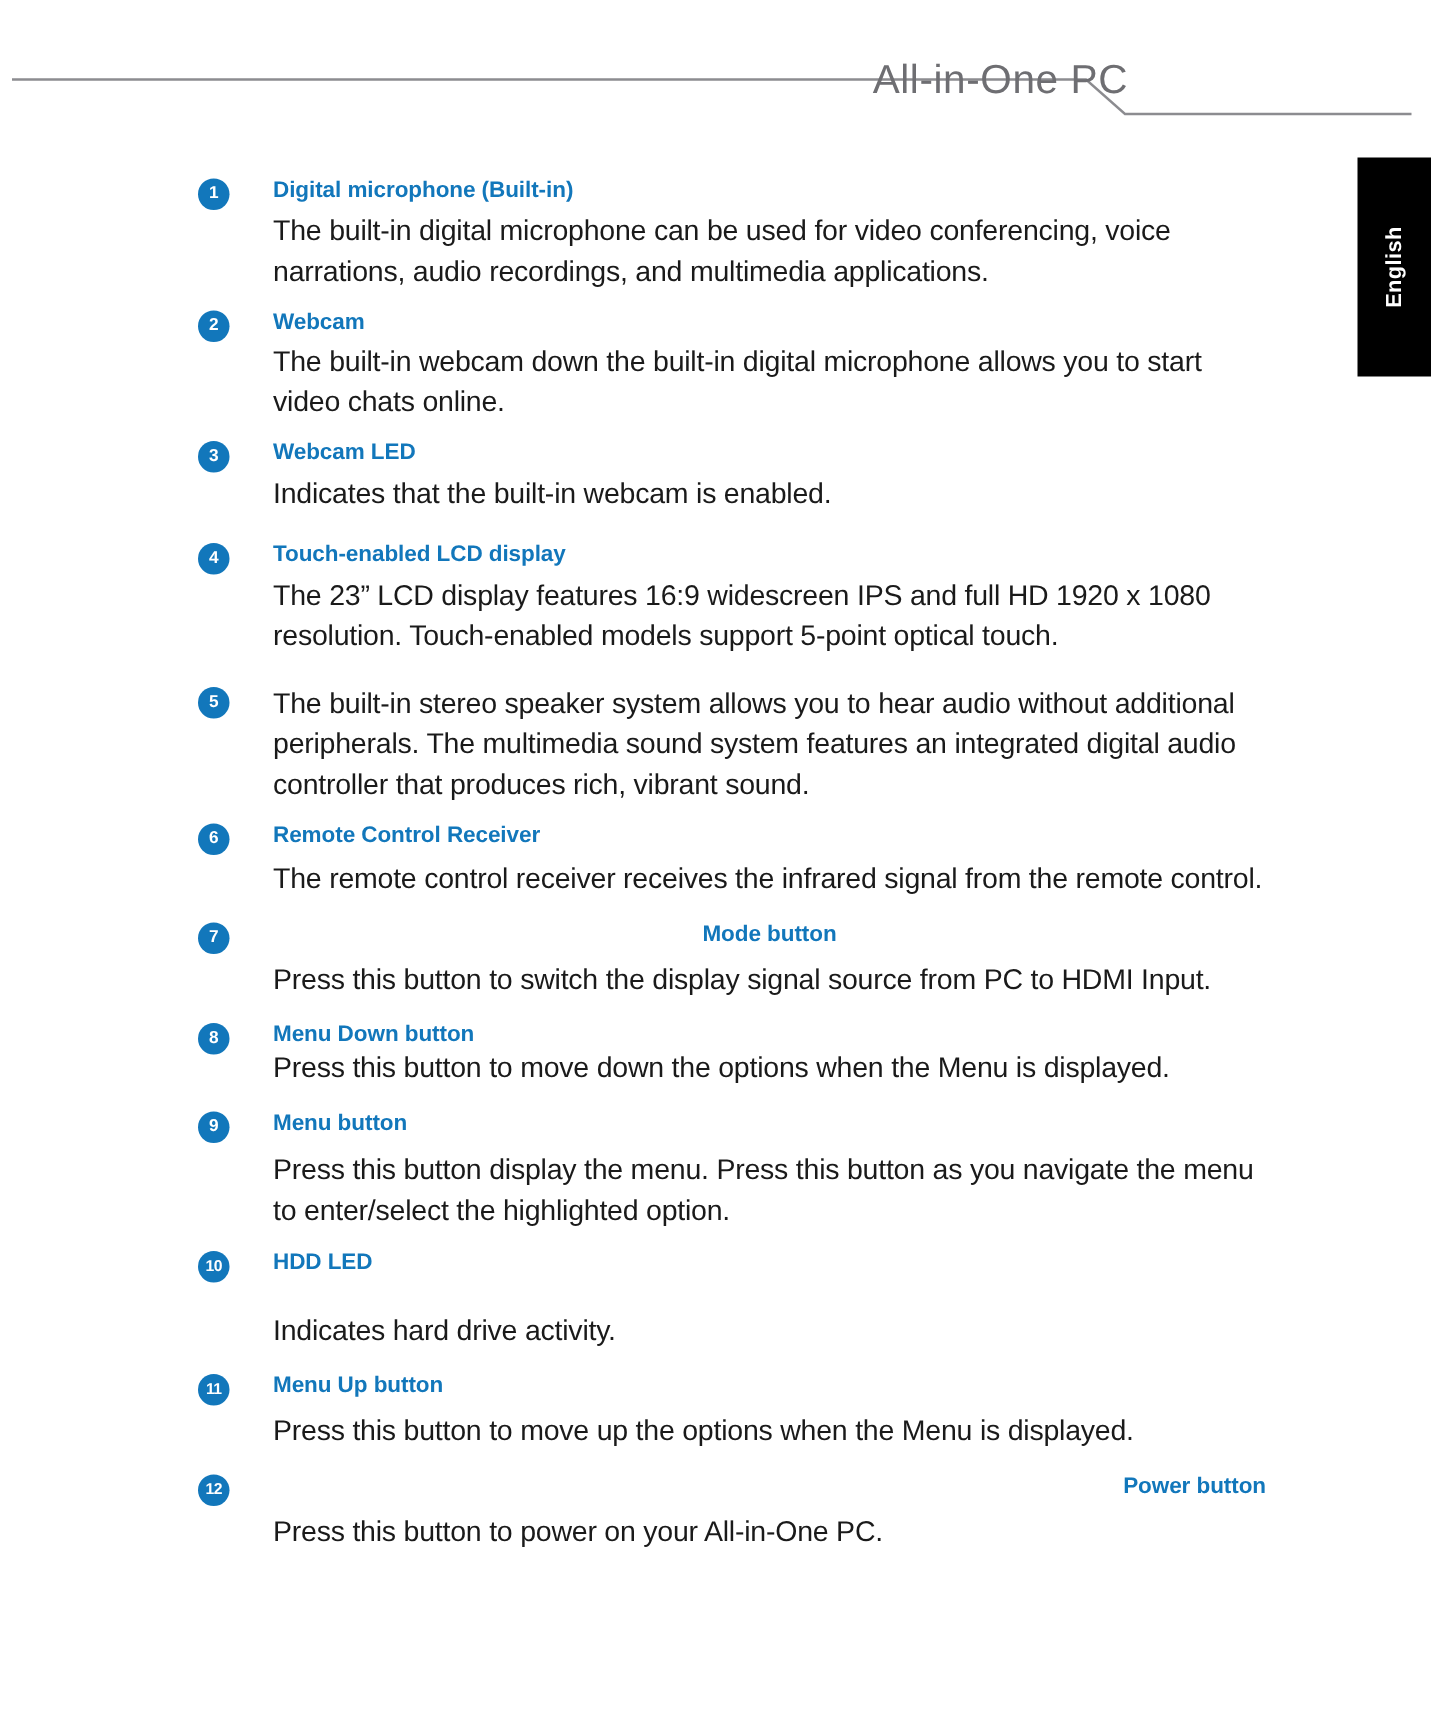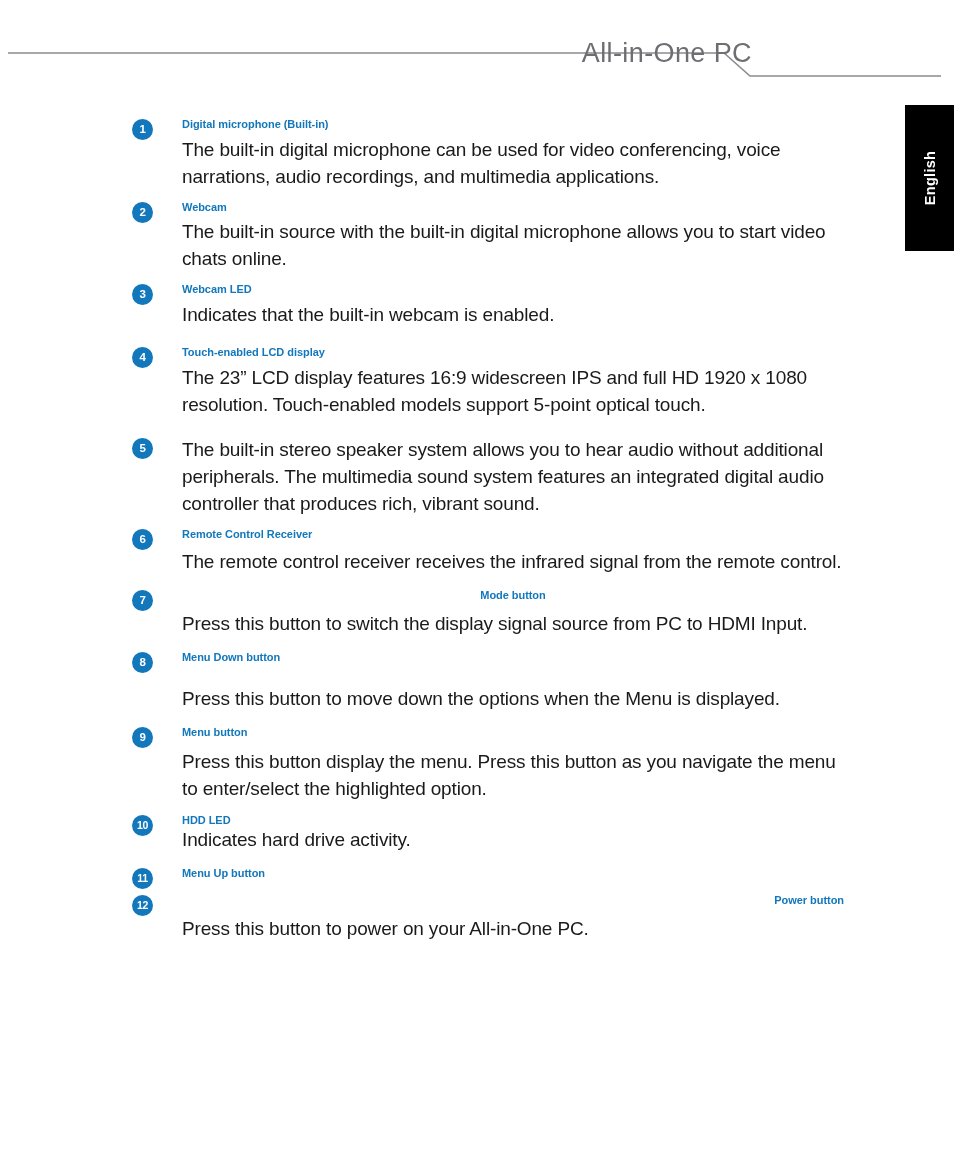--- a/index.html
+++ b/index.html
@@ -95,21 +95,21 @@
     line-height: 21px;
     text-align: center;
     letter-spacing: -0.2px;
   }
   .badge.two-digit {
     font-size: 10.5px;
     letter-spacing: -0.4px;
   }
   .feature-title {
     font-family: "Liberation Sans", sans-serif;
-    font-size: 11px;
+    font-size: 15px;
     font-weight: bold;
     color: #1277bb;
     line-height: 1.25;
     margin: 0 0 5px 0;
     letter-spacing: -0.05px;
   }
   .feature-desc {
     font-family: "Liberation Sans", sans-serif;
     font-size: 19px;
     font-weight: 400;
@@ -146,21 +146,21 @@
 
   <div class="feature-item" style="margin-bottom:10px;">
     <span class="badge">1</span>
     <div class="feature-title">Digital microphone (Built-in)</div>
     <div class="feature-desc">The built-in digital microphone can be used for video conferencing, voice narrations, audio recordings, and multimedia applications.</div>
   </div>
 
   <div class="feature-item" style="margin-bottom:10px;">
     <span class="badge">2</span>
     <div class="feature-title">Webcam</div>
-    <div class="feature-desc">The built-in source with the built-in digital microphone allows you to start video chats online.</div>
+    <div class="feature-desc">The built-in webcam down the built-in digital microphone allows you to start video chats online.</div>
   </div>
 
   <div class="feature-item" style="margin-bottom:17px;">
     <span class="badge">3</span>
     <div class="feature-title">Webcam LED</div>
     <div class="feature-desc">Indicates that the built-in webcam is enabled.</div>
   </div>
 
   <div class="feature-item" style="margin-bottom:18px;">
     <span class="badge">4</span>
@@ -180,39 +180,40 @@
   </div>
 
   <div class="feature-item" style="margin-bottom:13px;">
     <span class="badge">7</span>
     <div class="feature-title" style="margin-bottom:8px;text-align:center;">Mode button</div>
     <div class="feature-desc">Press this button to switch the display signal source from PC to HDMI Input.</div>
   </div>
 
   <div class="feature-item" style="margin-bottom:13px;">
     <span class="badge">8</span>
-    <div class="feature-title" style="margin-bottom:21px;">Menu Down button</div>
+    <div class="feature-title" style="margin-bottom:0;">Menu Down button</div>
     <div class="feature-desc">Press this button to move down the options when the Menu is displayed.</div>
   </div>
 
   <div class="feature-item" style="margin-bottom:11px;">
     <span class="badge">9</span>
     <div class="feature-title" style="margin-bottom:9px;">Menu button</div>
     <div class="feature-desc">Press this button display the menu. Press this button as you navigate the menu to enter/select the highlighted option.</div>
   </div>
 
   <div class="feature-item" style="margin-bottom:13px;">
     <span class="badge two-digit">10</span>
-    <div class="feature-title" style="margin-bottom:0;">HDD LED</div>
+    <div class="feature-title" style="margin-bottom:24px;">HDD LED</div>
     <div class="feature-desc">Indicates hard drive activity.</div>
   </div>
 
   <div class="feature-item" style="margin-bottom:13px;">
     <span class="badge two-digit">11</span>
     <div class="feature-title" style="margin-bottom:8px;">Menu Up button</div>
+    <div class="feature-desc">Press this button to move up the options when the Menu is displayed.</div>
   </div>
 
   <div class="feature-item" style="margin-bottom:0;">
     <span class="badge two-digit">12</span>
     <div class="feature-title" style="margin-bottom:8px;text-align:right;">Power button</div>
     <div class="feature-desc">Press this button to power on your All-in-One PC.</div>
   </div>
 
 </div>
 

